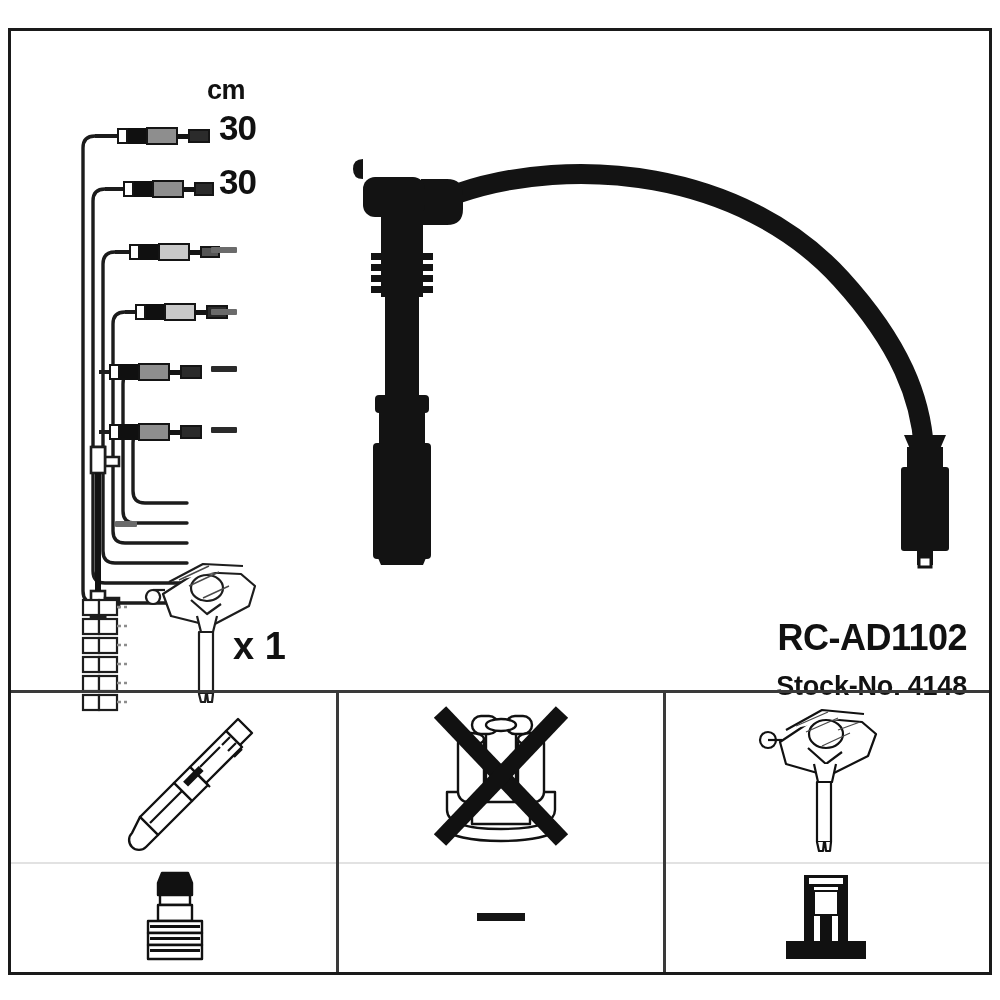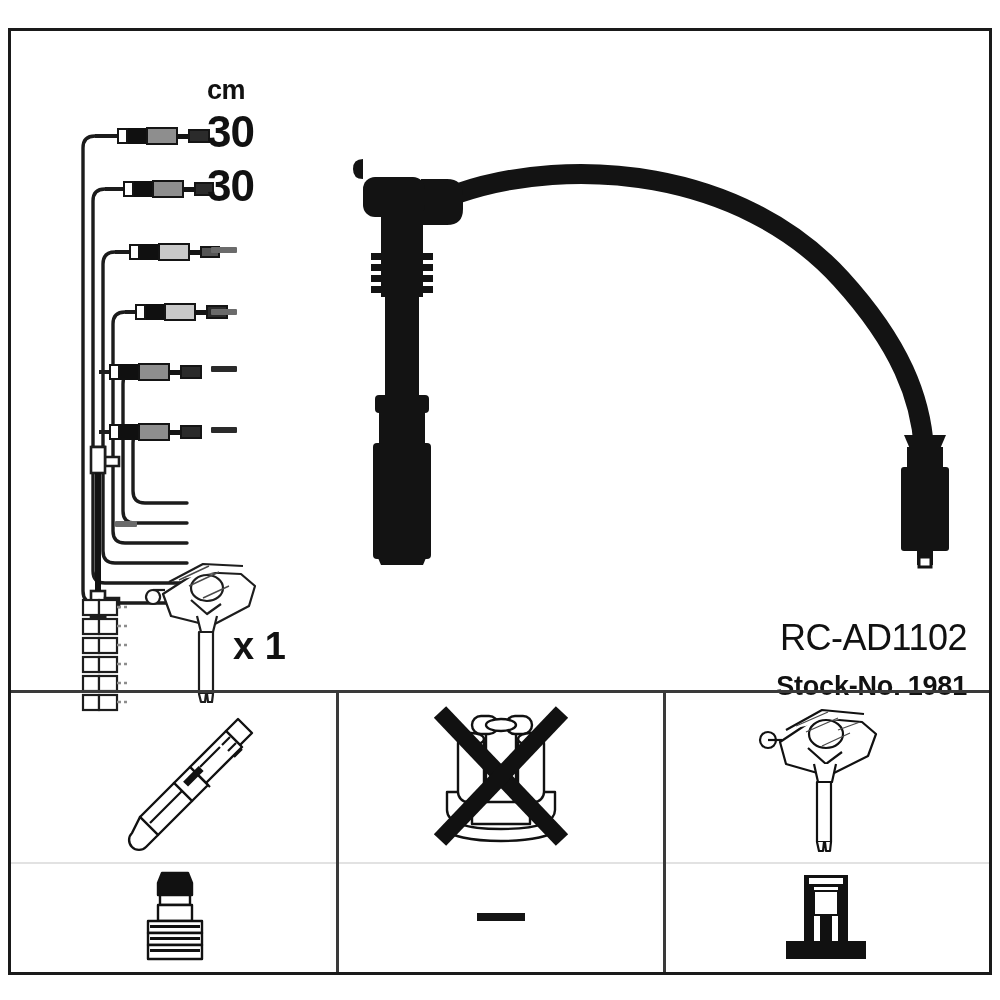--- a/index.html
+++ b/index.html
@@ -13,22 +13,22 @@
     border:3px solid #1a1a1a;background:#ffffff;box-sizing:border-box;
   }
   
   #top-area{position:absolute;left:0;top:0;width:978px;height:659px;}
   .cm-head{
     position:absolute;left:196px;top:44px;font-size:27px;font-weight:bold;
     color:#111;letter-spacing:-0.5px;
   }
   
   .len{
-    position:absolute;left:196px;width:64px;text-align:left;
-    font-size:44px;font-weight:bold;color:#111;letter-spacing:-1px;line-height:1;
+    position:absolute;left:208px;width:64px;text-align:left;
+    font-size:35px;font-weight:bold;color:#111;letter-spacing:-1px;line-height:1;
   }
   .dash{
     position:absolute;left:200px;width:26px;height:6px;background:#2a2a2a;border-radius:1px;
   }
   .dash.grey{background:#6b6b6b;}
   
   .conn-row{position:absolute;height:26px;}
   .conn-row .lead{
     position:absolute;left:0;top:11px;height:4px;background:#1c1c1c;
   }
@@ -48,21 +48,21 @@
   .x2{
     position:absolute;left:222px;top:594px;font-size:38px;font-weight:bold;color:#111;
     letter-spacing:0px;
   }
   
   #terms{position:absolute;left:14px;top:565px;width:130px;height:120px;}
   
   #maincable{position:absolute;left:330px;top:118px;width:640px;height:450px;}
   
   .prod{
-    position:absolute;right:22px;top:586px;font-size:36px;font-weight:normal;color:#111;
+    position:absolute;right:22px;top:586px;font-size:36px;font-weight:bold;color:#111;
     letter-spacing:-0.5px;text-align:right;white-space:nowrap;
   }
   .stock{
     position:absolute;right:22px;top:640px;font-size:27px;font-weight:bold;color:#111;
     letter-spacing:-0.2px;text-align:right;white-space:nowrap;
   }
   
   #bottom{position:absolute;left:0;top:659px;width:978px;height:282px;}
   .vdiv{position:absolute;top:0;width:3px;height:282px;background:#3a3a3a;}
   .hdivtop{position:absolute;left:0;top:0;width:978px;height:3px;background:#3a3a3a;}
@@ -245,21 +245,21 @@
 
         <g fill="#131313">
           <rect x="34" y="246" width="54" height="18" rx="4"></rect>
           <rect x="38" y="262" width="46" height="36"></rect>
           <rect x="32" y="294" width="58" height="116" rx="4"></rect>
           <path d="M34 402 h54 l-6 14 h-42 z"></path>
         </g>
       </svg>
 
       <div class="prod">RC-AD1102</div>
-      <div class="stock">Stock-No. 1981</div>
+      <div class="stock">Stock-No. 4148</div>
     </div>
 
     <div id="bottom">
       <div class="hdivtop"></div>
       <div class="hdivmid"></div>
       <div class="vdiv" style="left:325px;"></div>
       <div class="vdiv" style="left:652px;"></div>
 
       <div class="cell" style="left:3px;top:3px;width:322px;height:169px;">
         <svg width="210" height="150" viewBox="0 0 210 150">

